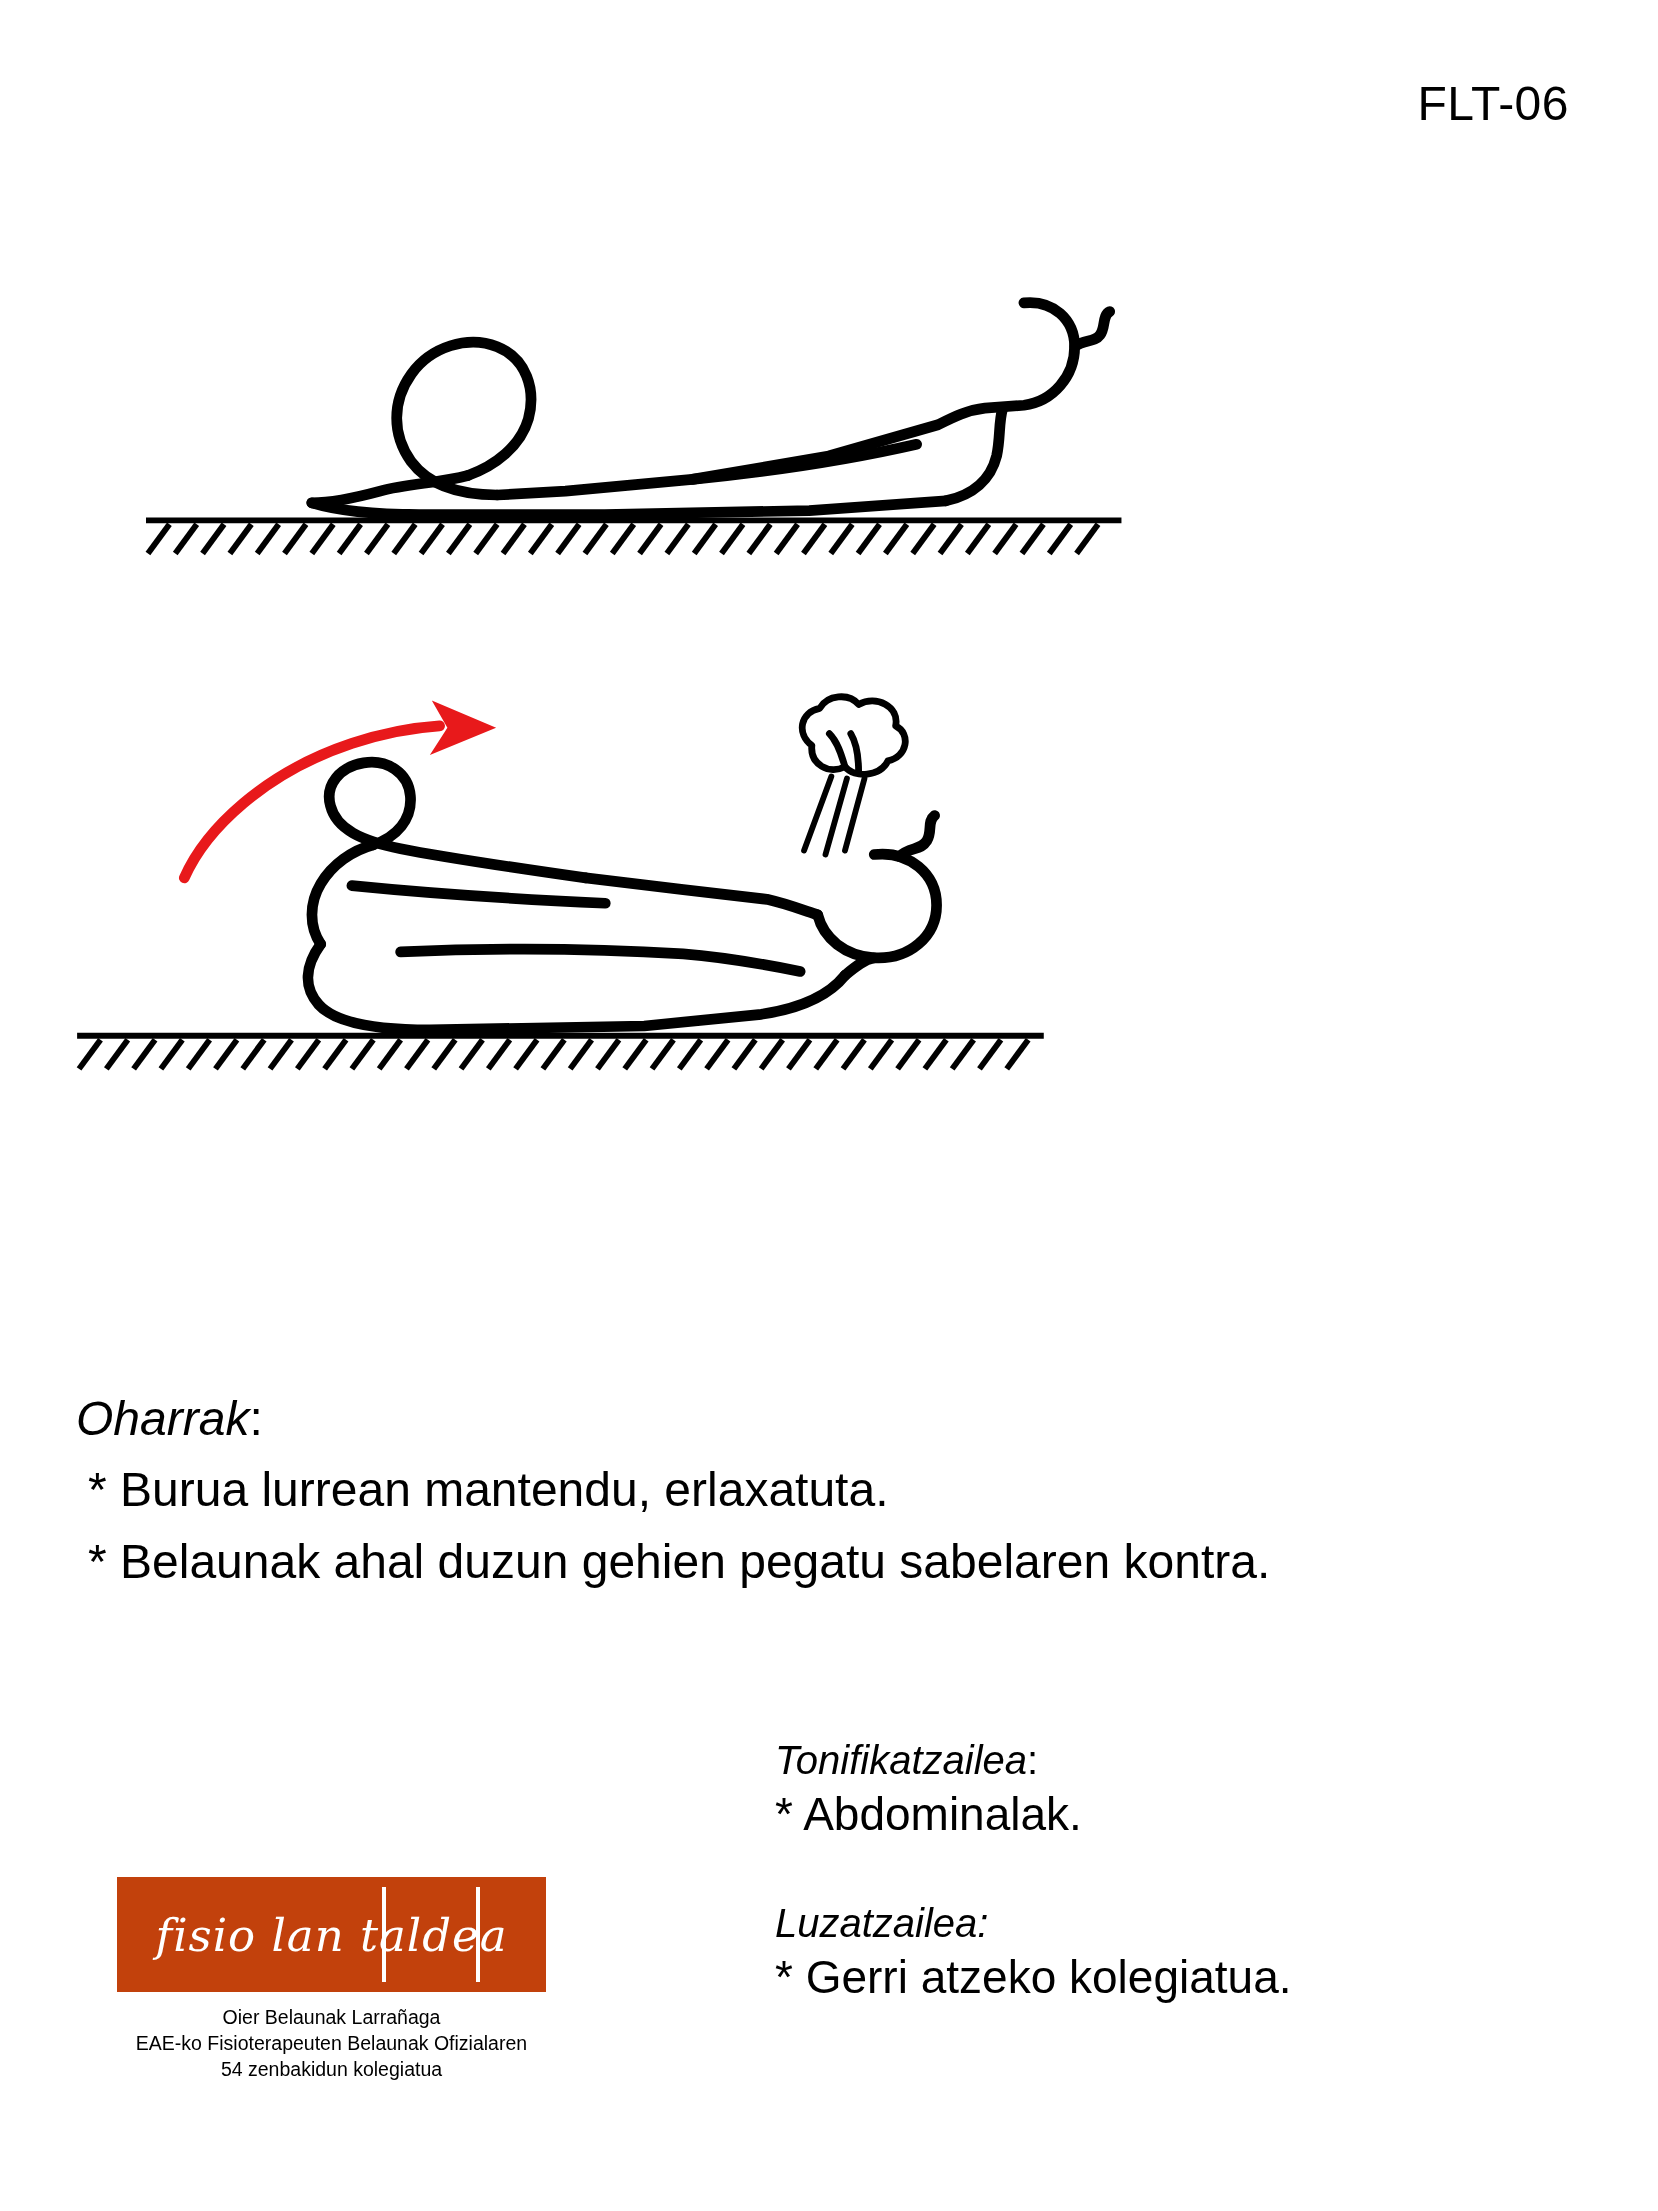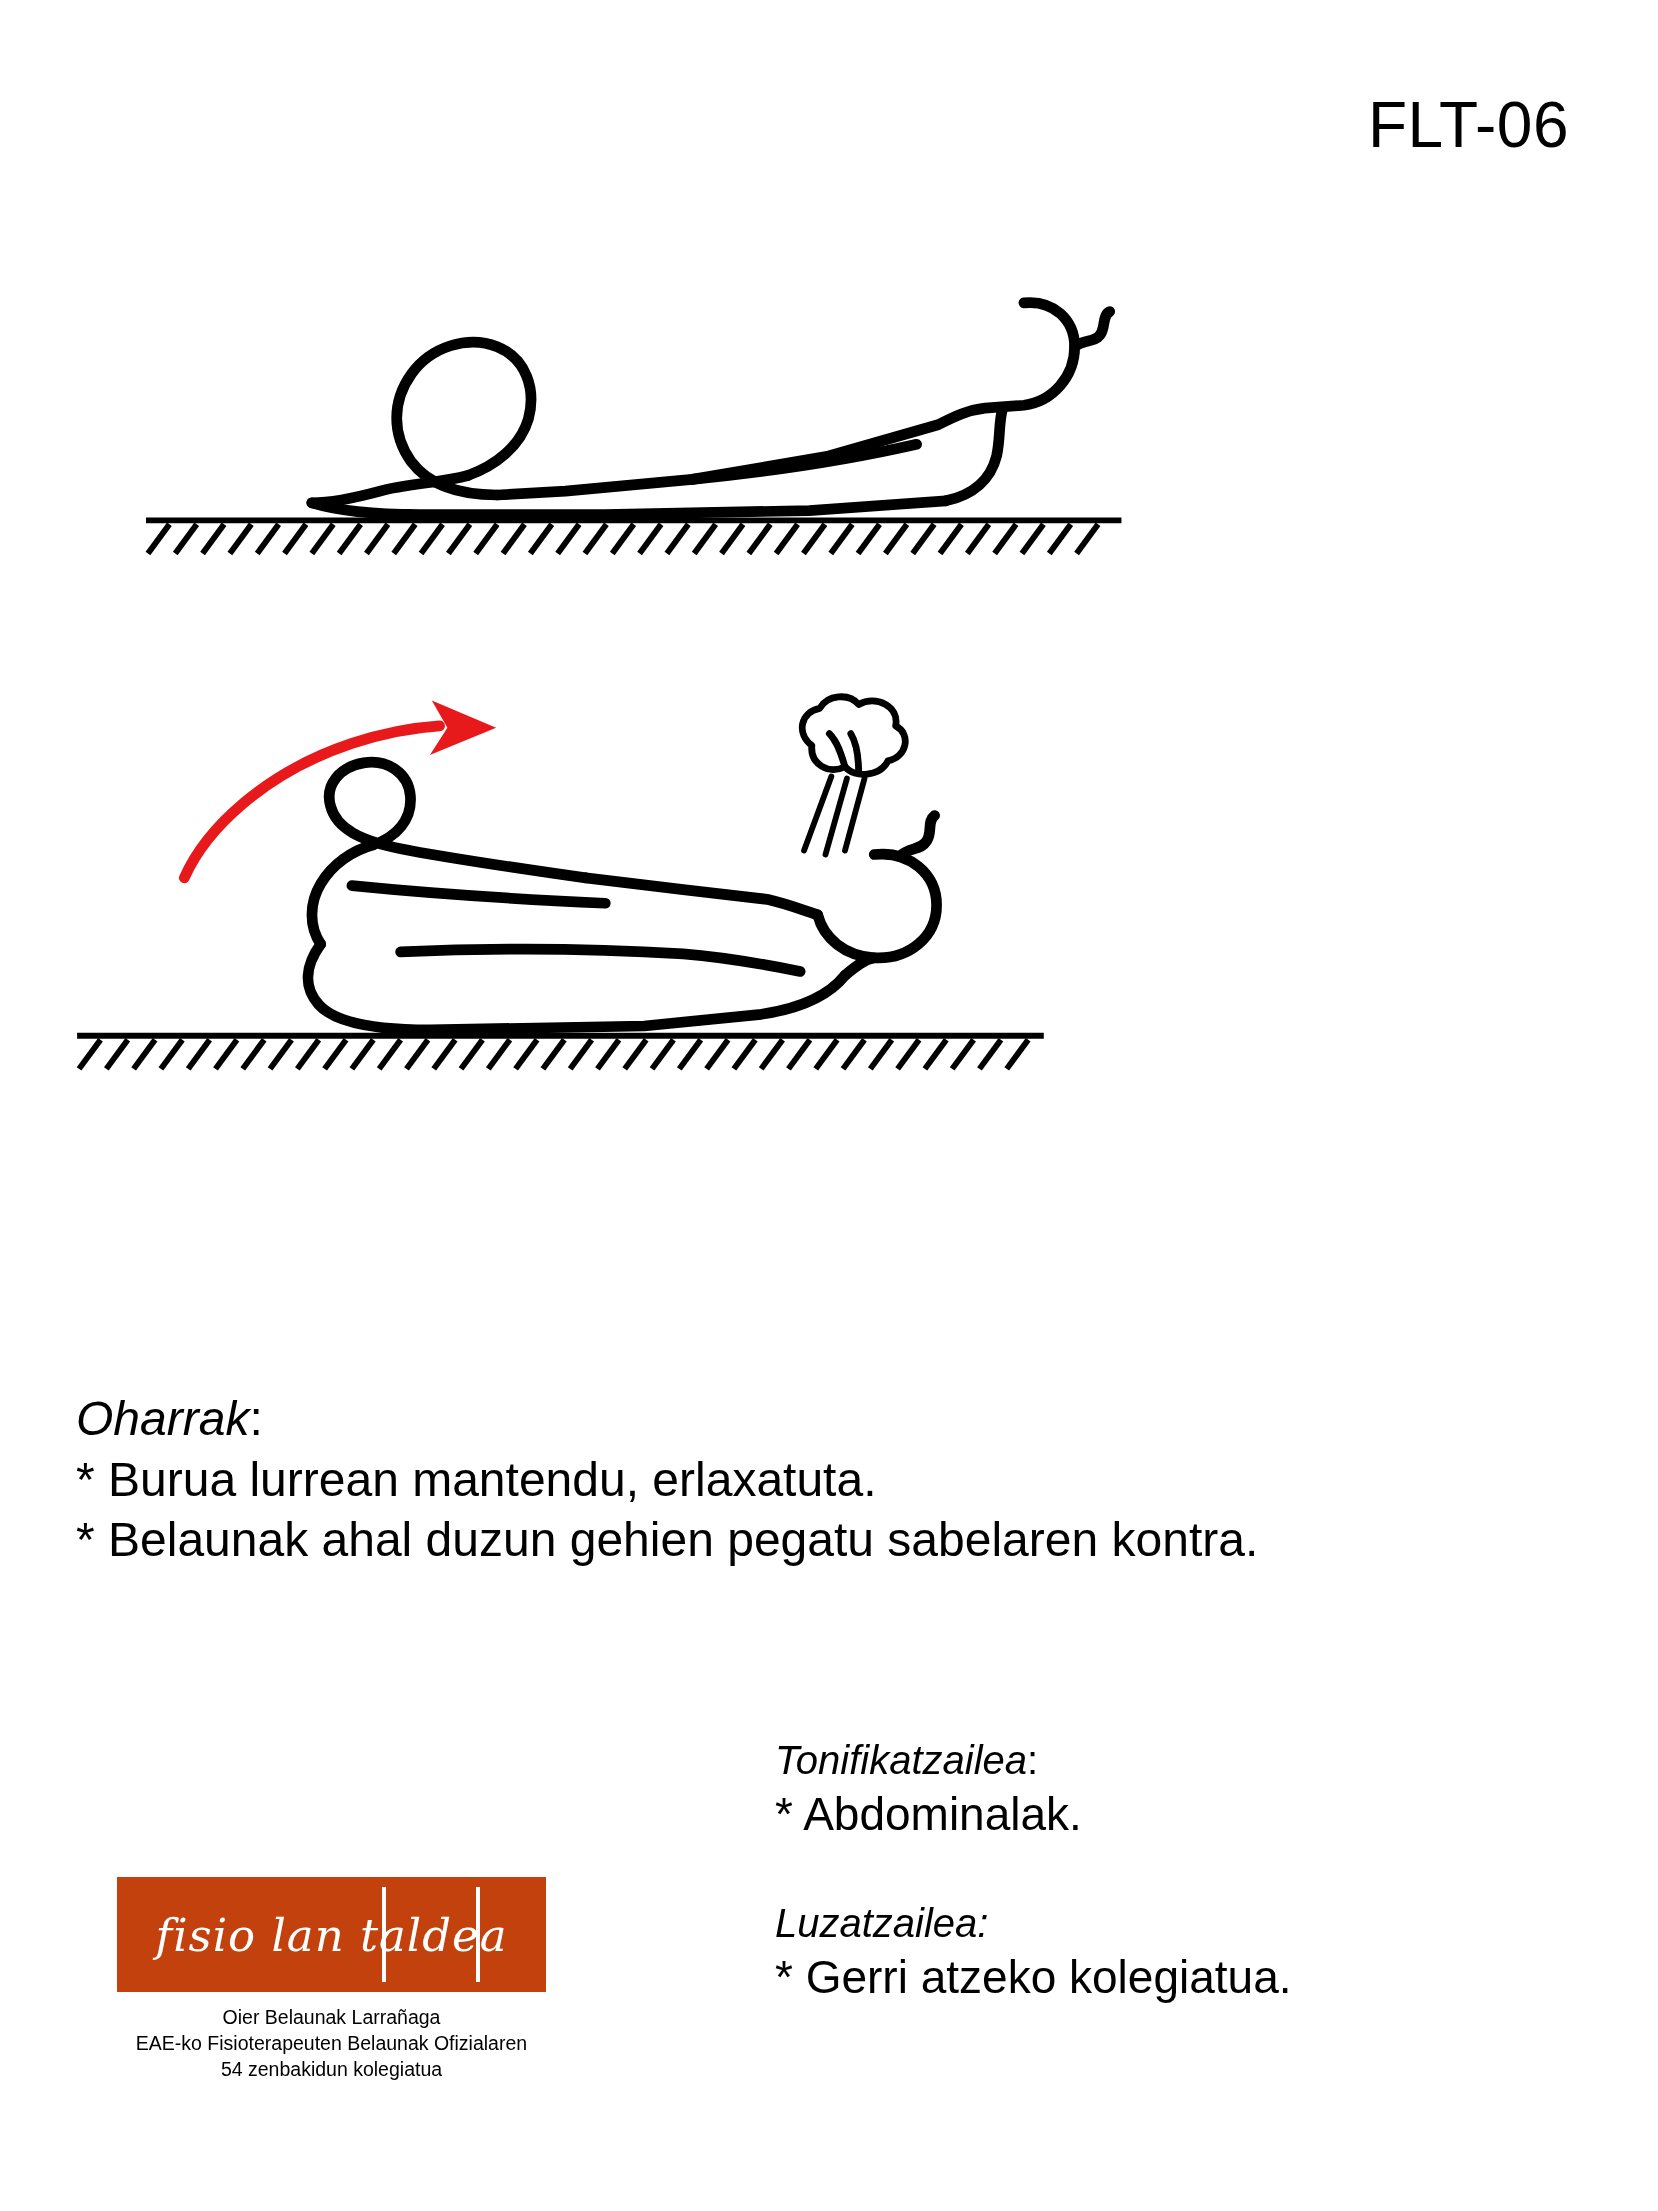--- a/index.html
+++ b/index.html
@@ -13,23 +13,23 @@
     height: 2212px;
     position: relative;
     font-family: "Liberation Sans", sans-serif;
     color: #000000;
     overflow: hidden;
   }
 
   
   .code-label {
     position: absolute;
-    top: 93px;
+    top: 80px;
     right: 90px;
-    font-size: 64px;
+    font-size: 48px;
     letter-spacing: 0.5px;
     line-height: 1;
     white-space: nowrap;
   }
 
   
   .figure-panel {
     position: absolute;
   }
   #figure-top {
@@ -64,21 +64,21 @@
     line-height: 1.20;
     margin: 0 0 2px 0;
     white-space: nowrap;
   }
   .notes-heading .colon {
     font-style: normal;
   }
   .notes-line {
     font-size: 48px;
     line-height: 1.26;
-    margin: 0;
+    margin: 12px;
     white-space: nowrap;
   }
 
   
   .muscles-block {
     position: absolute;
     left: 775px;
     top: 1736px;
     width: 839px;
   }

